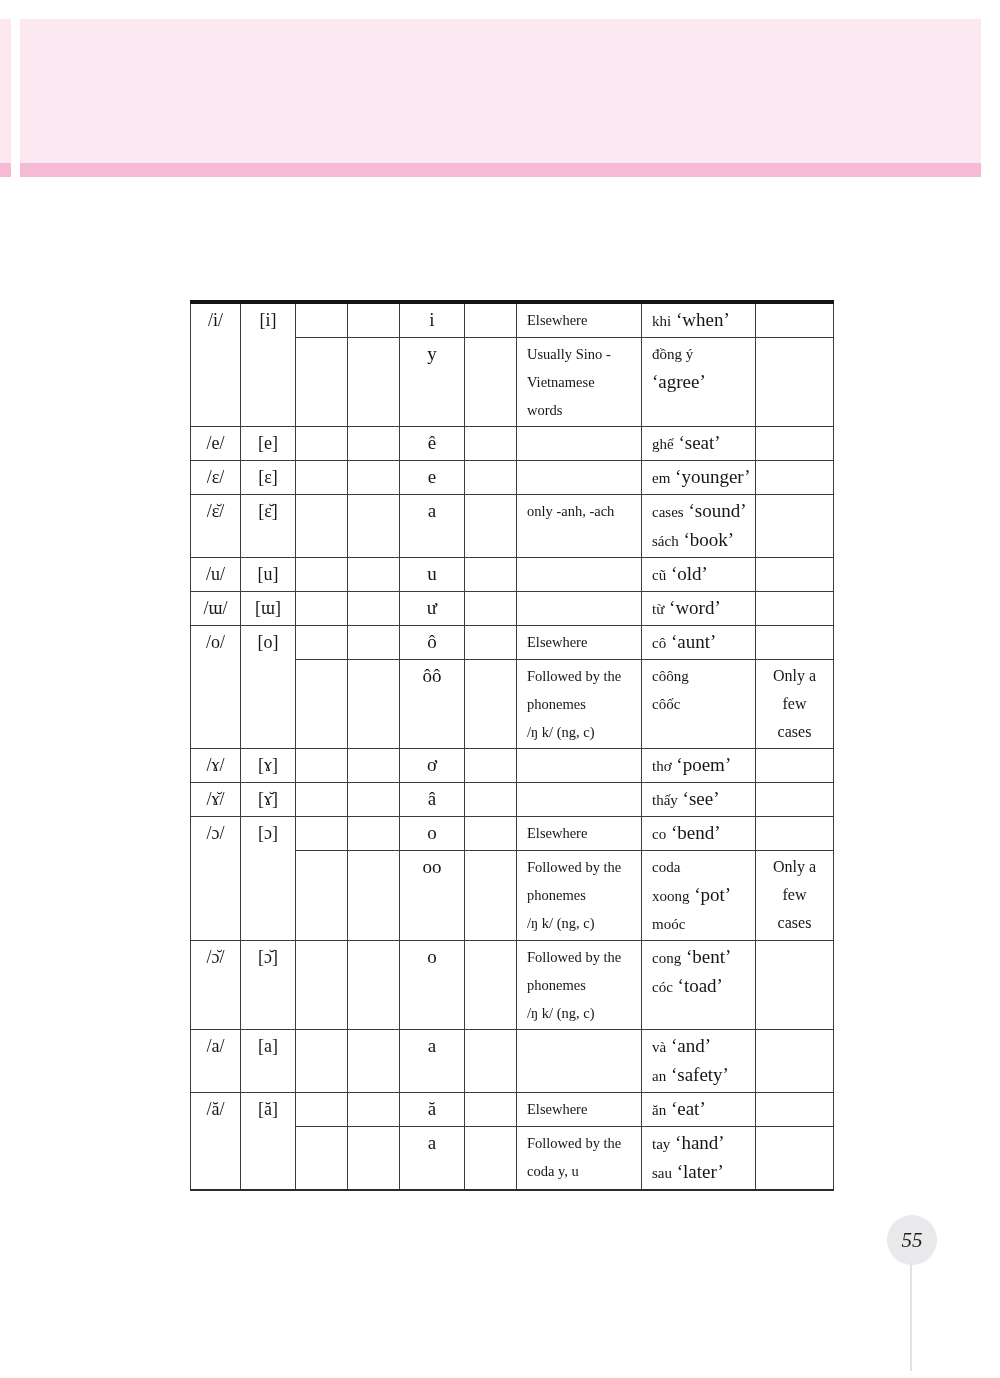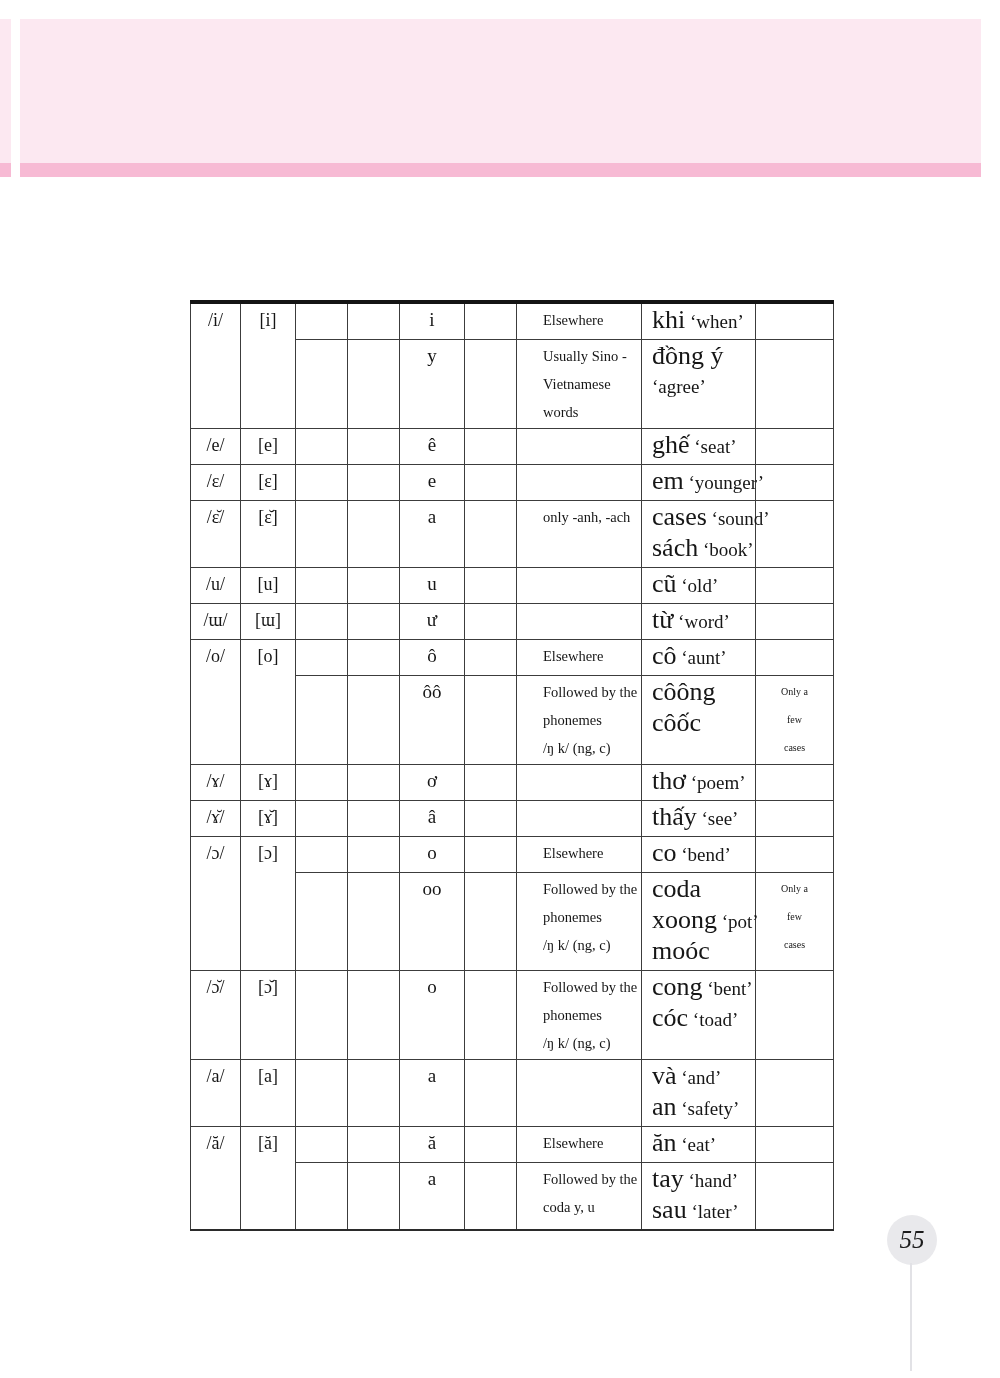--- a/index.html
+++ b/index.html
@@ -36,36 +36,36 @@
   .vowel-table td {
     border:1.5px solid #3c3c3c;
     padding:2px 4px;
     vertical-align:top;
     line-height:28px;
   }
   td.phoneme-cell, td.ipa-cell {
     text-align:center; font-size:18px;
   }
   td.letter-cell { text-align:center; font-size:19px; }
-  td.condition-cell { padding-left:26px; }
+  td.condition-cell { padding-left:10px; }
   .cond-line { font-size:14.5px; line-height:28px; white-space:nowrap; }
   td.example-cell { padding-left:10px; }
   .ex-line { line-height:28px; white-space:nowrap; }
-  .ex-word { font-size:26px; }
+  .ex-word { font-size:15px; }
   .ex-gloss { font-size:19px; }
   td.note-cell { text-align:center; }
-  .note-line { font-size:10px; line-height:28px; }
+  .note-line { font-size:16px; line-height:28px; }
 
   
   .page-number-badge {
     position:absolute; left:887px; top:1215px; width:50px; height:50px;
     border-radius:50%;
     background:var(--circle-bg);
     display:flex; align-items:center; justify-content:center;
-    font-style:italic; font-size:25px; color:#1c1c1c;
+    font-style:italic; font-size:21px; color:#1c1c1c;
   }
   .page-number-line {
     position:absolute; left:910px; top:1263px; width:2px; height:108px;
     background:#e2e2e6;
   }
 </style>
 </head>
 <body style="--banner-light: #fce8f1; --banner-dark: #f7bad4; --circle-bg: #e9e9ec;">
 
 <div class="banner-side">

